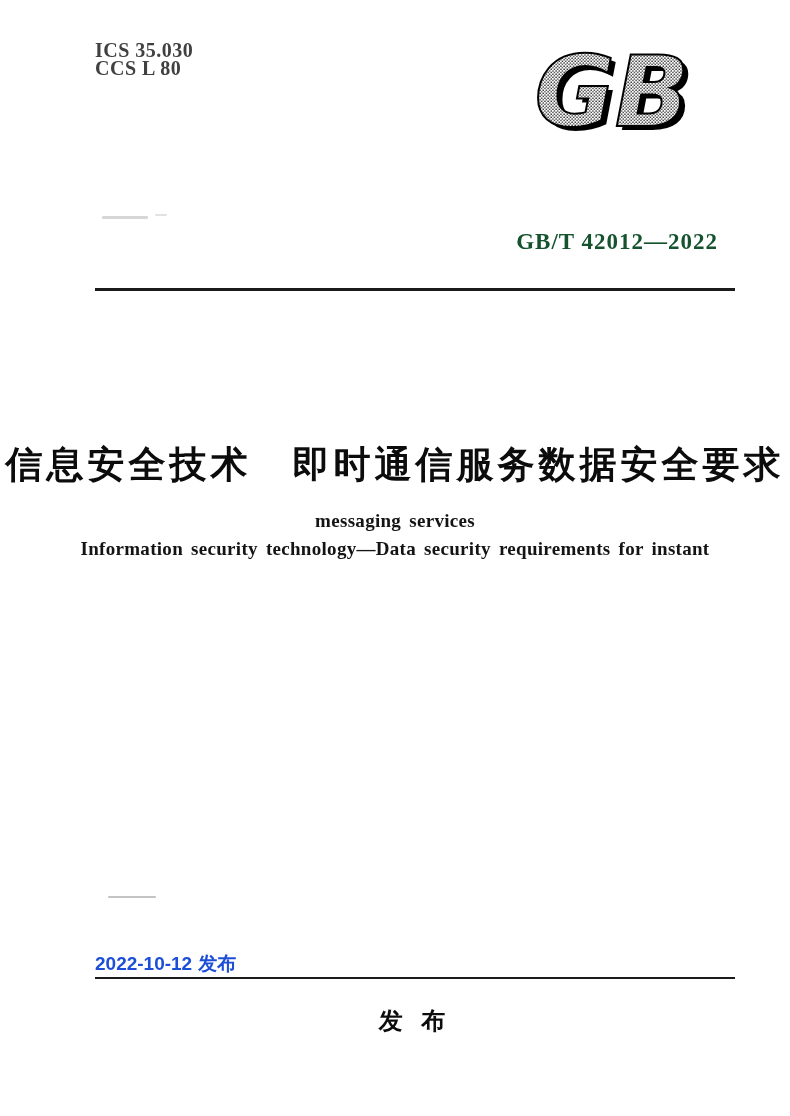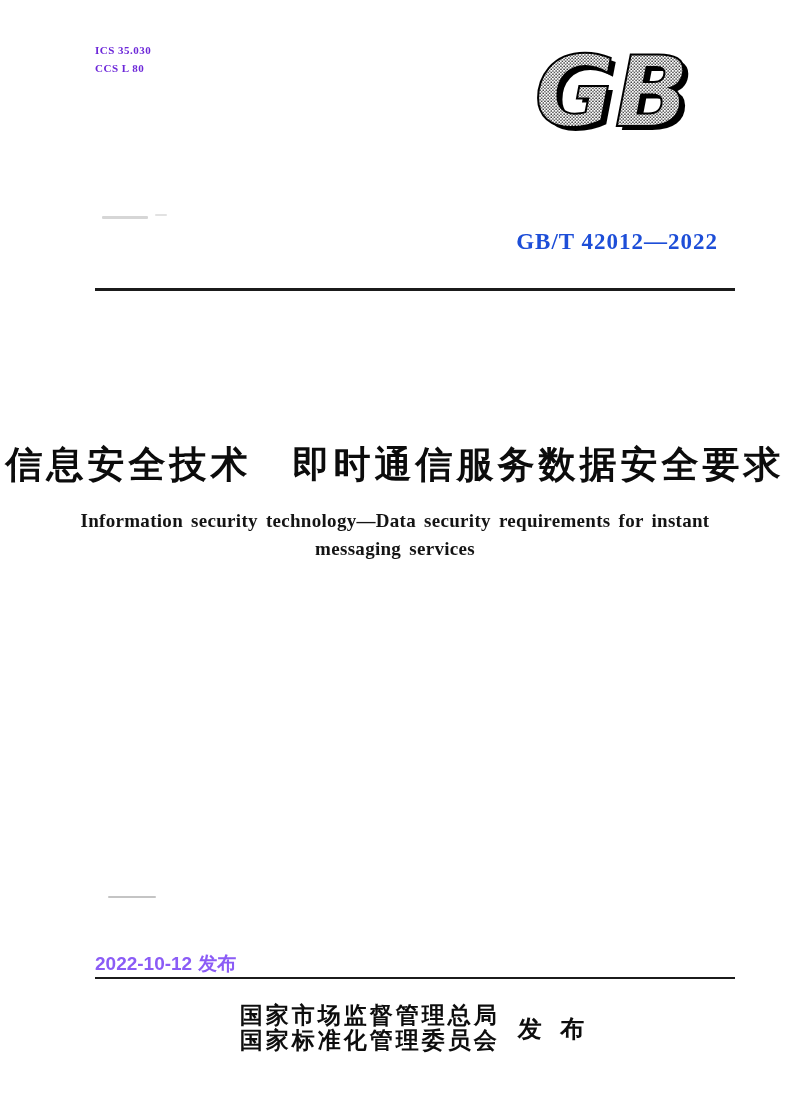--- a/index.html
+++ b/index.html
@@ -13,40 +13,40 @@
   }
   .page {
     position: absolute; inset: 0;
     background: #ffffff;
   }
 
   
   .codes {
     position: absolute; left: 95px; top: 41px;
     font-family: "Liberation Serif", "DejaVu Serif", serif;
-    font-weight: bold; font-size: 11px; line-height: 18px;
-    letter-spacing: 0.5px; color: #6d28d9;
+    font-weight: bold; font-size: 20px; line-height: 18px;
+    letter-spacing: 0.5px; color: #404040;
   }
 
   
   .gb-logo { position: absolute; left: 528px; top: 46px; width: 170px; height: 92px; font-style: italic; }
 
   
   .ns-heading {
     position: absolute; left: 93px; top: 153px;
     font-family: "Liberation Serif", "DejaVu Serif", serif;
     font-weight: bold; font-size: 44px; line-height: 50px;
     letter-spacing: 10px; white-space: nowrap; color: #0d0d0d;
   }
 
   
   .std-no {
     position: absolute; right: 72px; top: 229px;
     font-family: "Liberation Serif", "DejaVu Serif", serif;
-    font-weight: bold; font-size: 23px; letter-spacing: 1px; color: #1d4ed8;
+    font-weight: bold; font-size: 23px; letter-spacing: 1px; color: #14532d;
     white-space: nowrap;
   }
 
   .rule { position: absolute; left: 95px; width: 640px; background: #1b1b1b; }
   .rule-top { top: 288px; height: 3px; }
   .rule-bottom { top: 977px; height: 2px; }
 
   
   .title-zh {
     position: absolute; left: 0; top: 440px; width: 790px;
@@ -68,21 +68,21 @@
   .artifact { position: absolute; background: #8a8a8a; opacity: 0.55; border-radius: 1px; }
   .artifact-1 { left: 102px; top: 216px; width: 46px; height: 3px; opacity: 0.35; }
   .artifact-1b { left: 155px; top: 214px; width: 12px; height: 2px; opacity: 0.25; }
   .artifact-2 { left: 108px; top: 896px; width: 48px; height: 2px; opacity: 0.5; }
 
   
   .dates {
     position: absolute; left: 95px; top: 951px; width: 640px;
     display: flex; justify-content: space-between; align-items: baseline;
     font-family: "Liberation Sans", "DejaVu Sans", sans-serif;
-    font-weight: bold; font-size: 19px; color: #8b5cf6;
+    font-weight: bold; font-size: 19px; color: #1d4ed8;
   }
   .date-label { margin-left: 6px; }
 
   
   .publishers-row {
     position: absolute; left: 95px; top: 1003px; width: 640px;
     display: flex; justify-content: center; align-items: center; gap: 18px;
   }
   .publisher-lines {
     font-family: "Liberation Serif", "DejaVu Serif", serif;
@@ -123,35 +123,31 @@
   <div class="artifact artifact-1"></div>
   <div class="artifact artifact-1b"></div>
 
   <div class="std-no">GB/T 42012—2022</div>
 
   <div class="rule rule-top"></div>
 
   <div class="title-zh">信息安全技术　即时通信服务数据安全要求</div>
 
   <div class="title-en">
+    <div>messaging services</div>
     <div>Information security technology—Data security requirements for instant</div>
-    <div>messaging services</div>
   </div>
 
   <div class="artifact artifact-2"></div>
 
   <div class="dates">
     <div>
       <span>2022-10-12</span><span class="date-label">发布</span>
     </div>
   </div>
 
   <div class="rule rule-bottom"></div>
 
   <div class="publishers-row">
-    <div class="publisher-lines">
-      <div>国家市场监督管理总局</div>
-      <div>国家标准化管理委员会</div>
-    </div>
     <div class="publish-action">发 布</div>
   </div>
 
 </div>
 
 </body></html>

